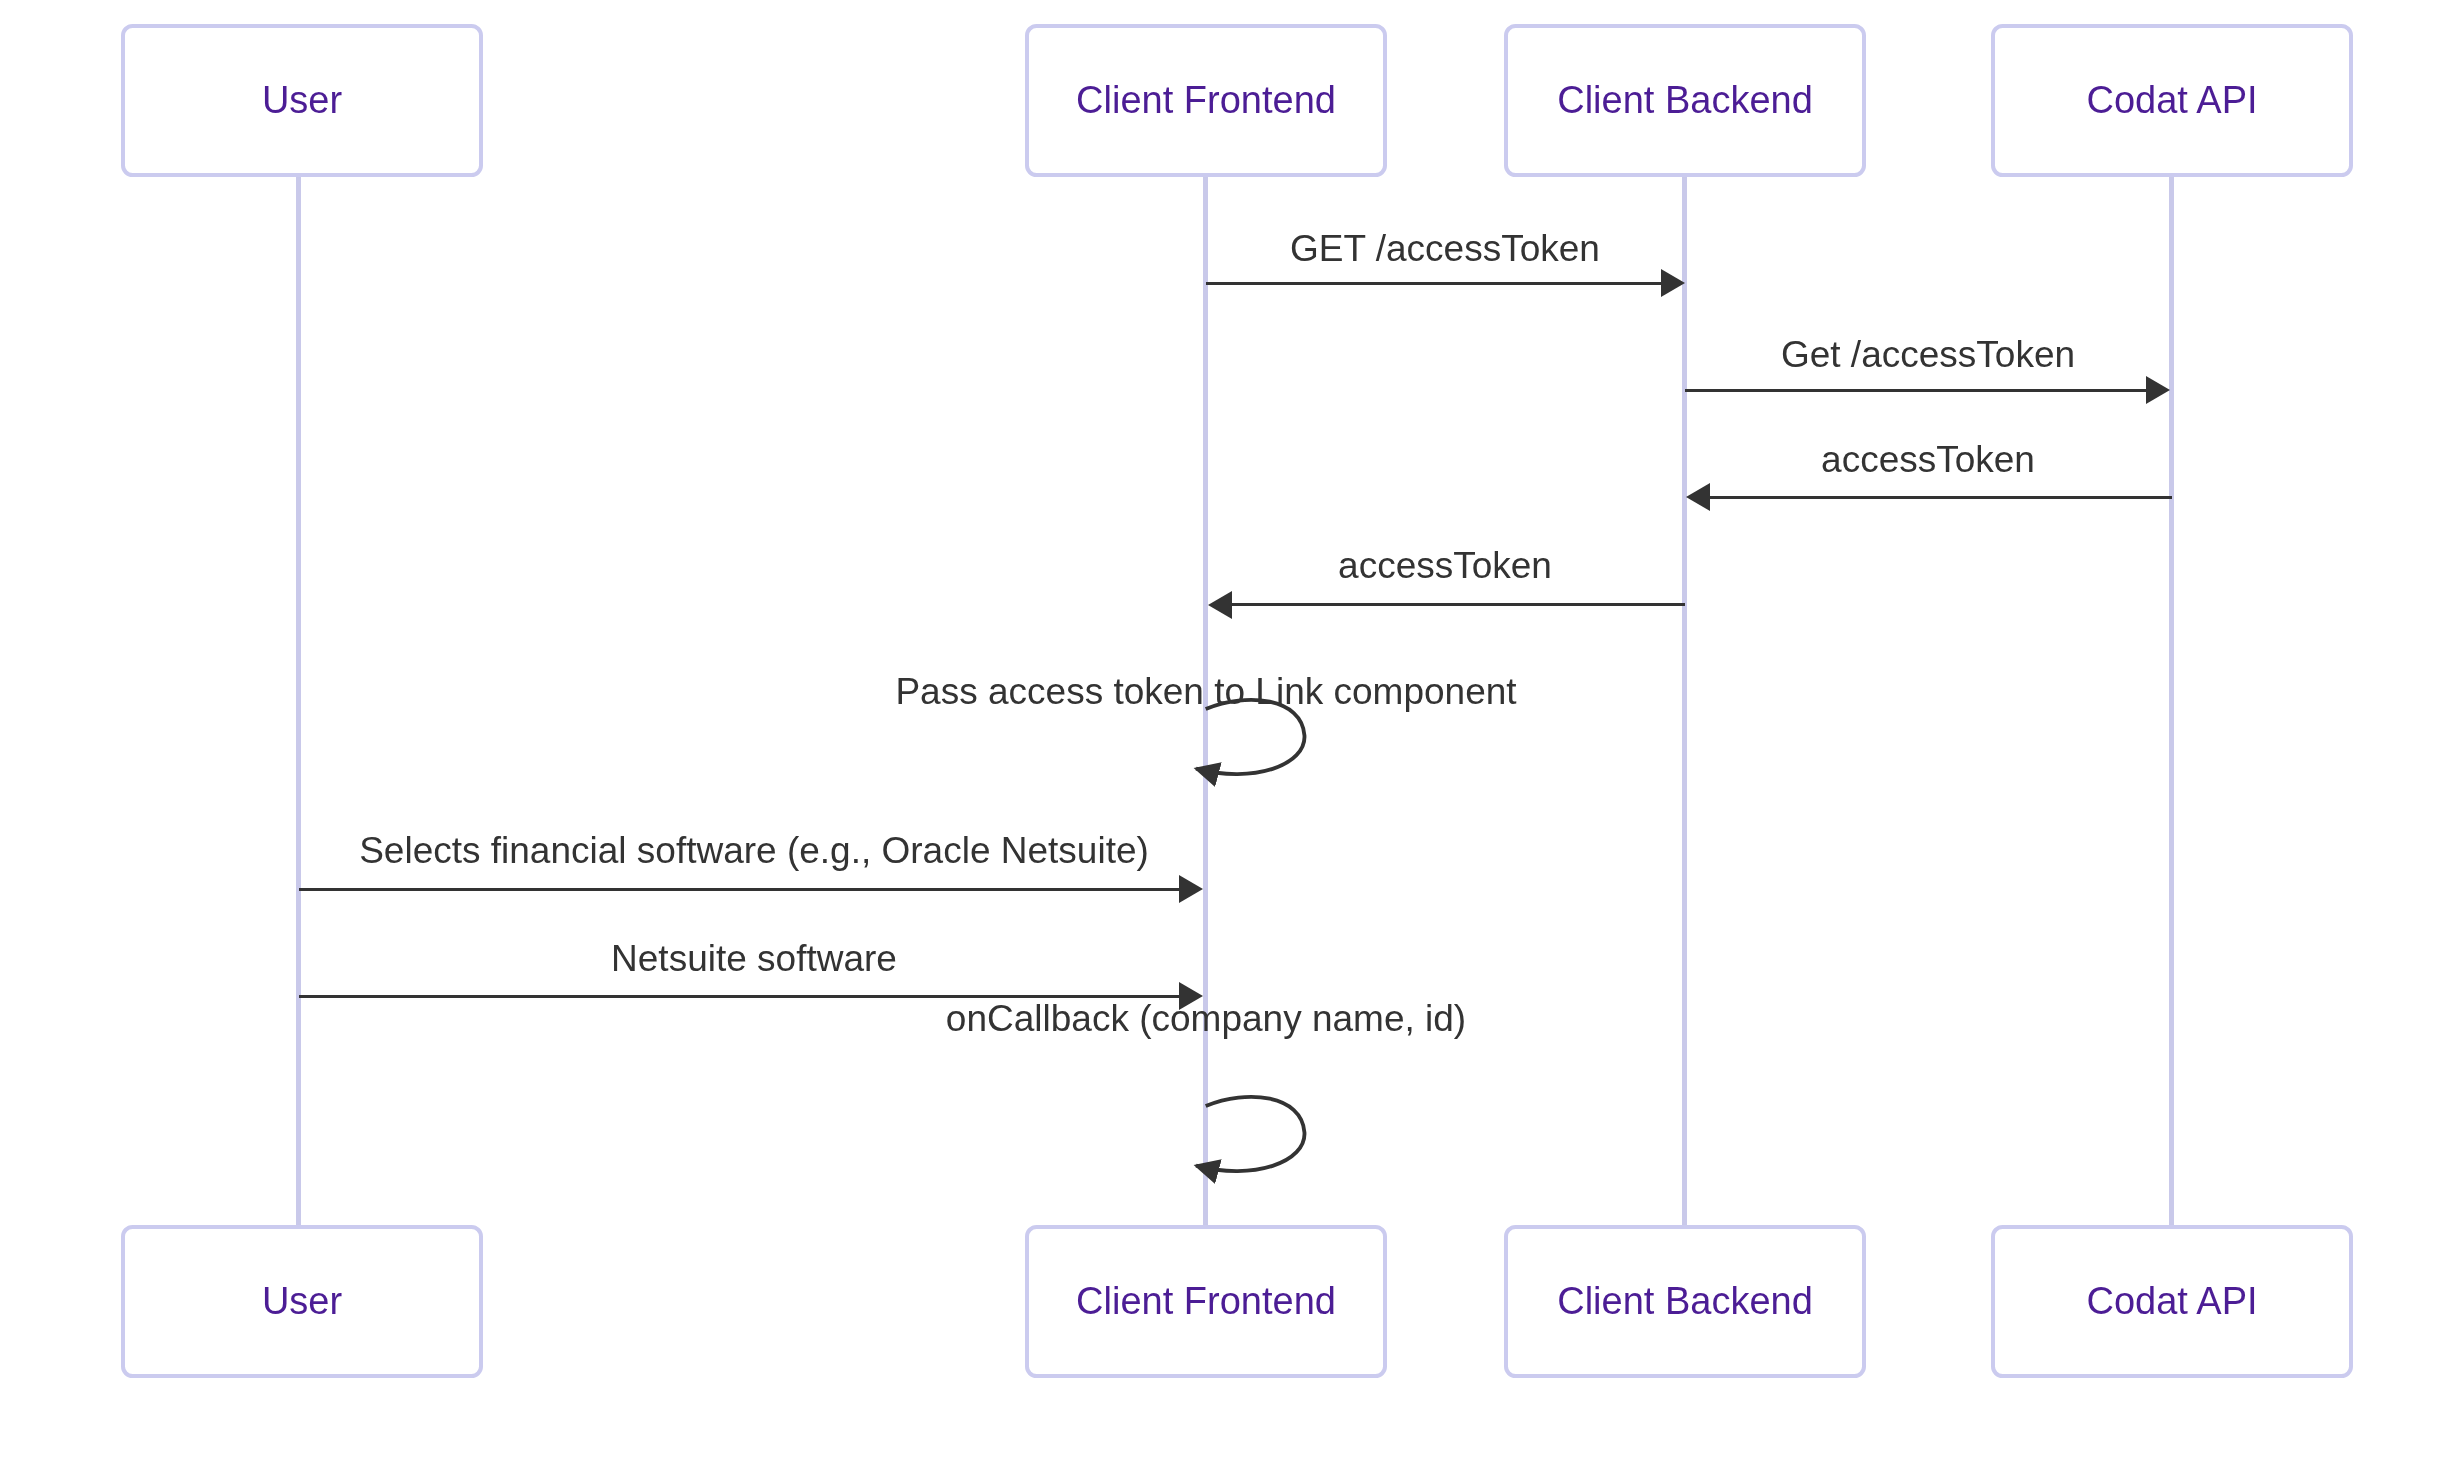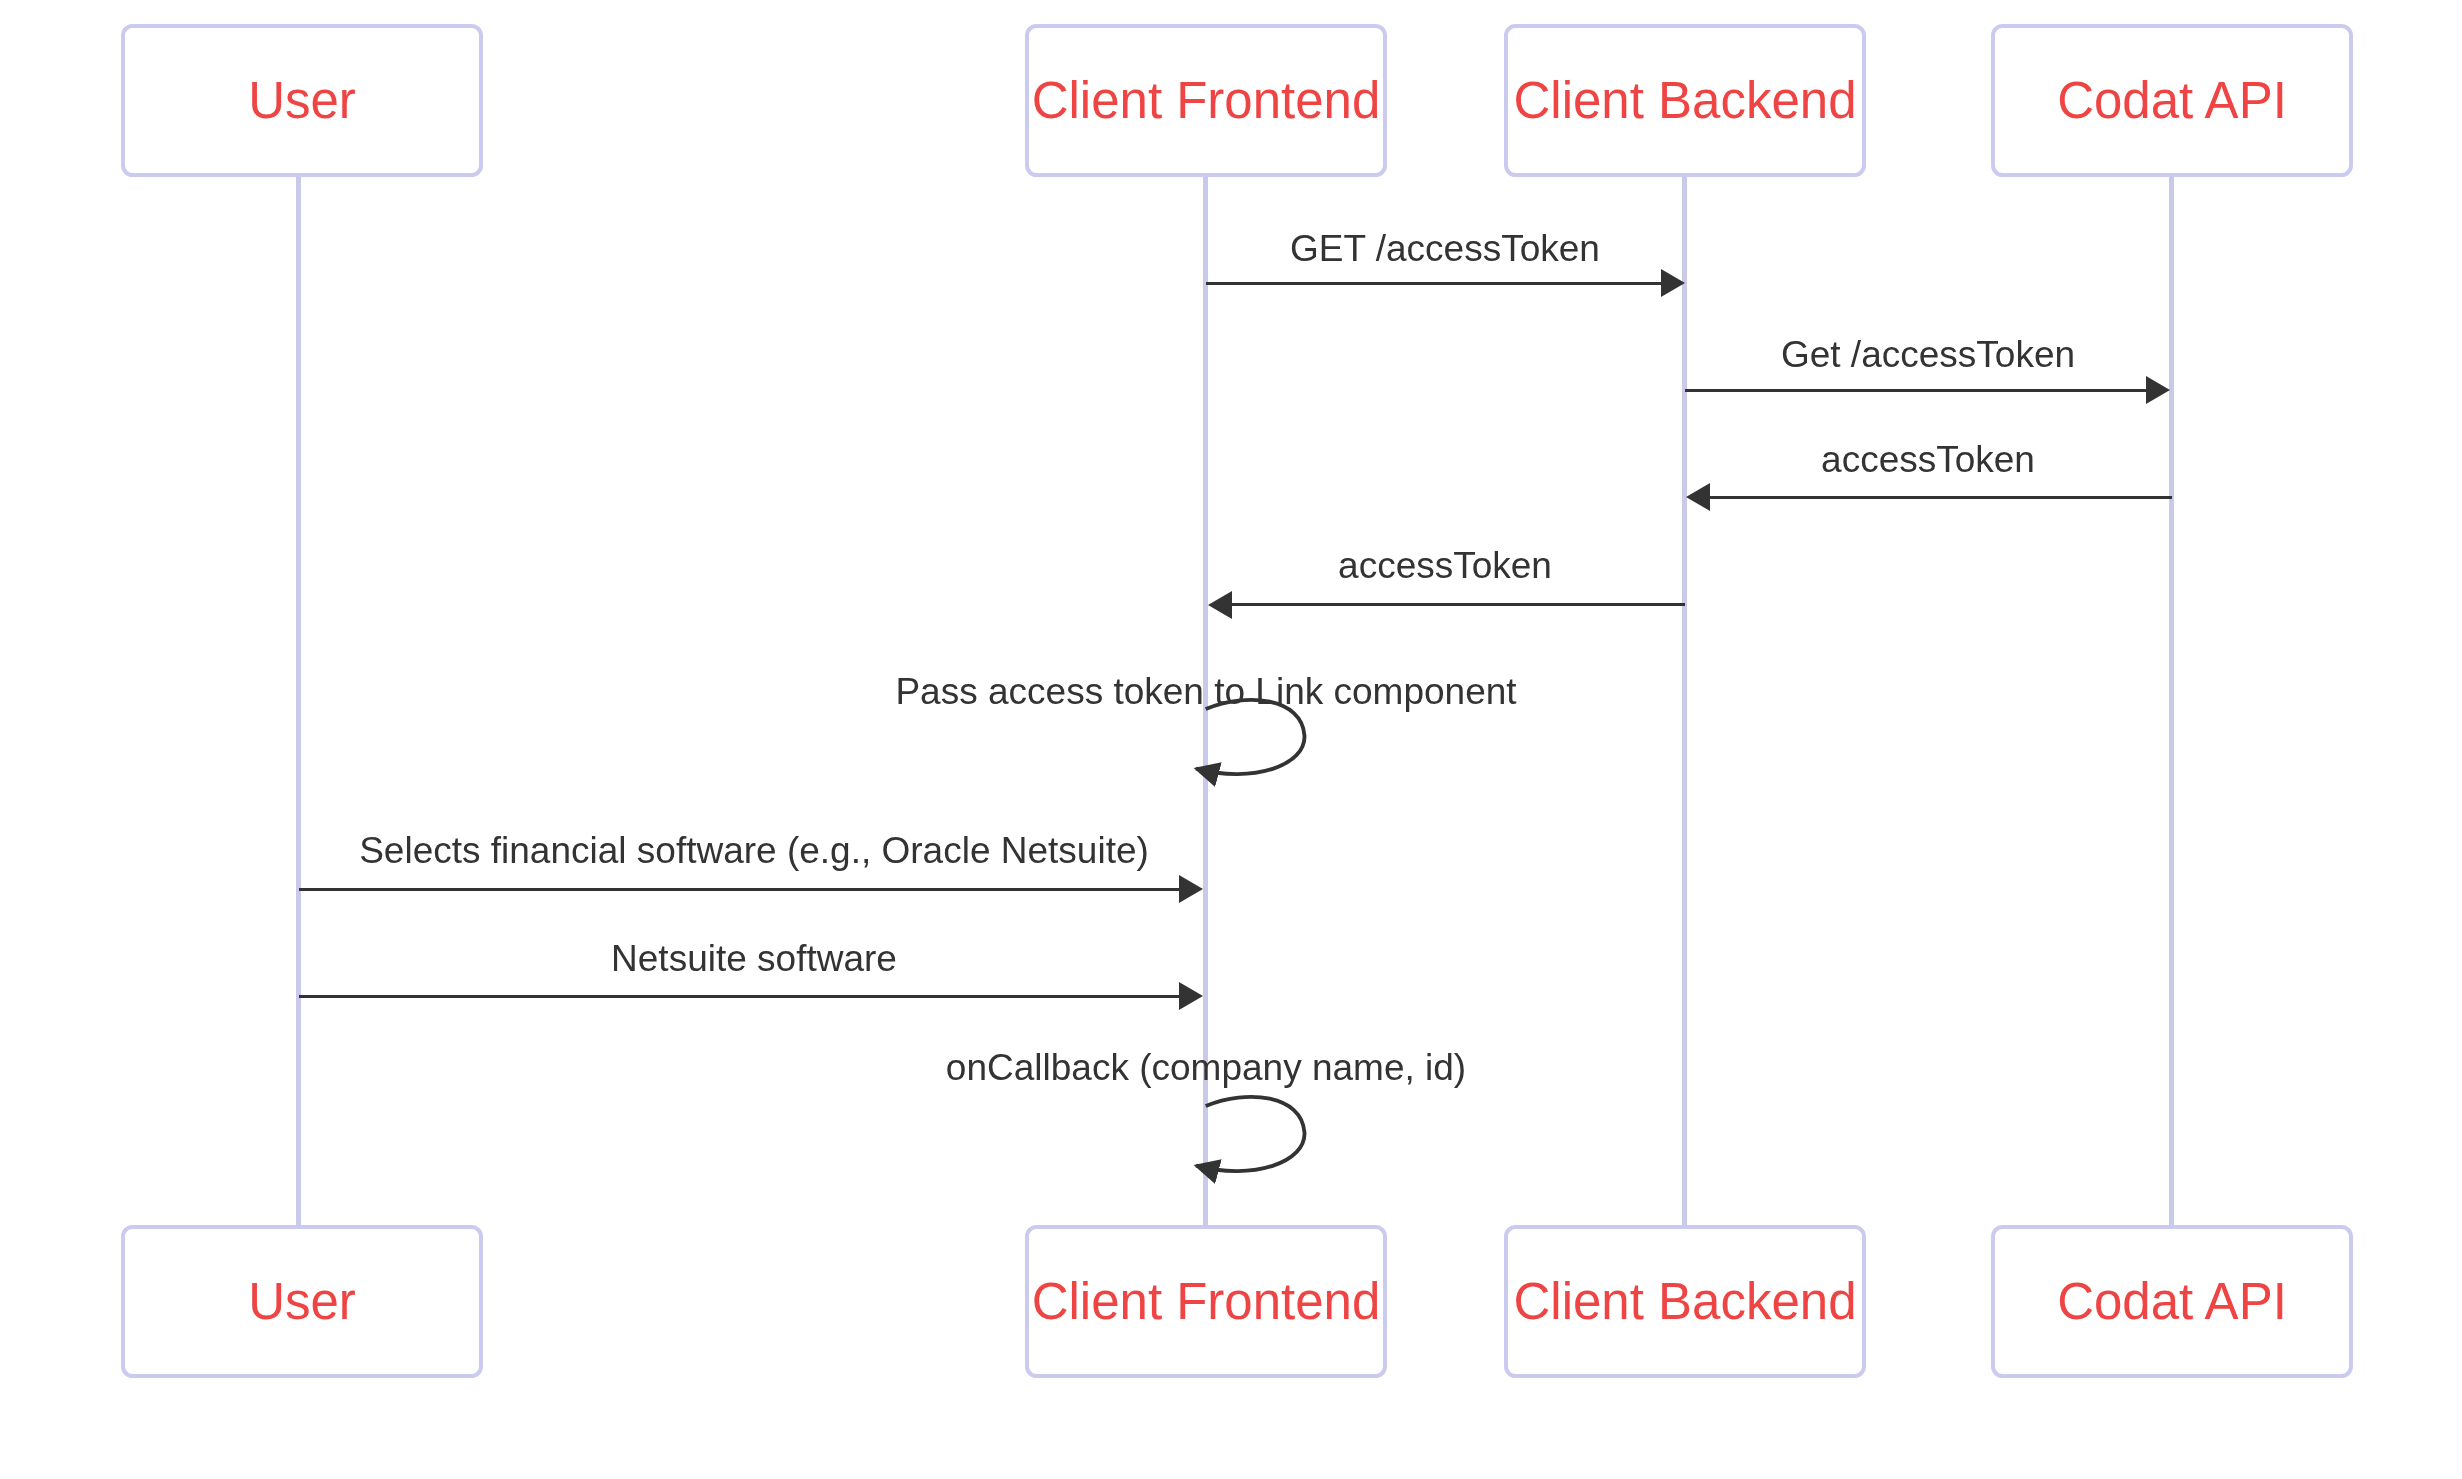--- a/index.html
+++ b/index.html
@@ -29,22 +29,22 @@
     height: 153px;
     box-sizing: border-box;
     background: #ffffff;
     border: 4.5px solid #cbcbef;
     border-radius: 11.5px;
     display: flex;
     align-items: center;
     justify-content: center;
   }
   .actor-label {
-    font-size: 51px;
-    color: #ef4444;
+    font-size: 38px;
+    color: #4c1d95;
     white-space: nowrap;
   }
   .msg-label {
     position: absolute;
     transform: translateX(-50%);
     font-size: 37px;
     line-height: 45px;
     color: #333333;
     white-space: nowrap;
   }
@@ -154,21 +154,21 @@
     <div class="arrow-right" style="left:1179px;top:875px;"></div>
   </div>
 
   <div>
     <div class="msg-label" style="left:754px;top:936px;">Netsuite software</div>
     <div class="msg-line" style="left:299px;top:995px;width:880px;"></div>
     <div class="arrow-right" style="left:1179px;top:982px;"></div>
   </div>
 
   <div>
-    <div class="msg-label" style="left:1206px;top:1045px;text-align:right;">onCallback (company name, id)</div>
+    <div class="msg-label" style="left:1206px;top:996px;text-align:right;">onCallback (company name, id)</div>
     <svg class="self-loop" style="left:1167px;top:1090px;" viewBox="0 0 280 170">
       <defs>
         <marker id="arrow-mk-2" viewBox="0 0 12 12" refX="9" refY="6" markerWidth="8" markerHeight="8" orient="auto" markerUnits="strokeWidth">
           <path d="M0,1 L10,6 L0,11 z" fill="#333333"></path>
         </marker>
       </defs>
       <path d="M 60 25 C 125 -2, 210 8, 214 66 C 217 112, 135 142, 45 118" fill="none" stroke="#333333" stroke-width="6" marker-end="url(#arrow-mk-2)"></path>
     </svg>
   </div>
 

